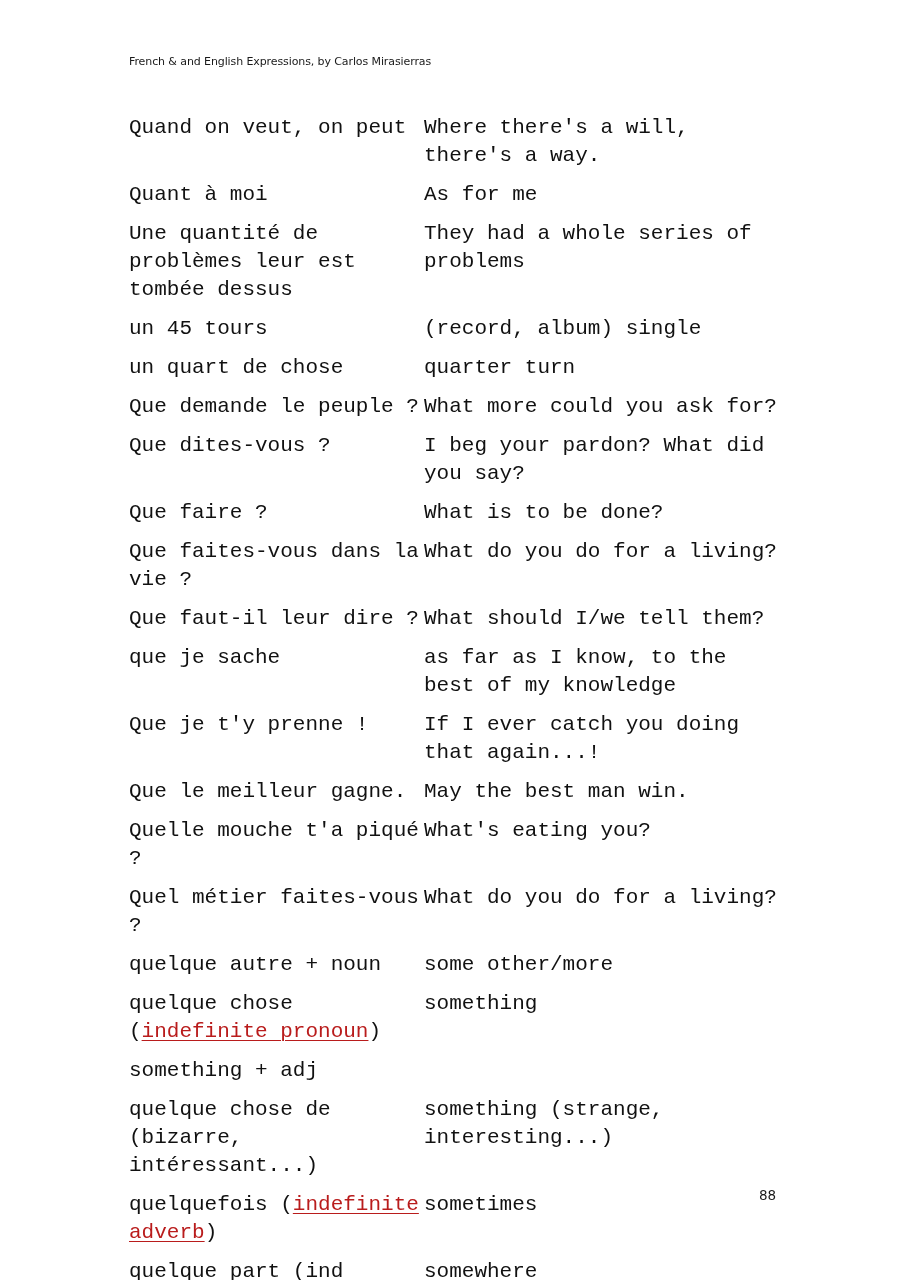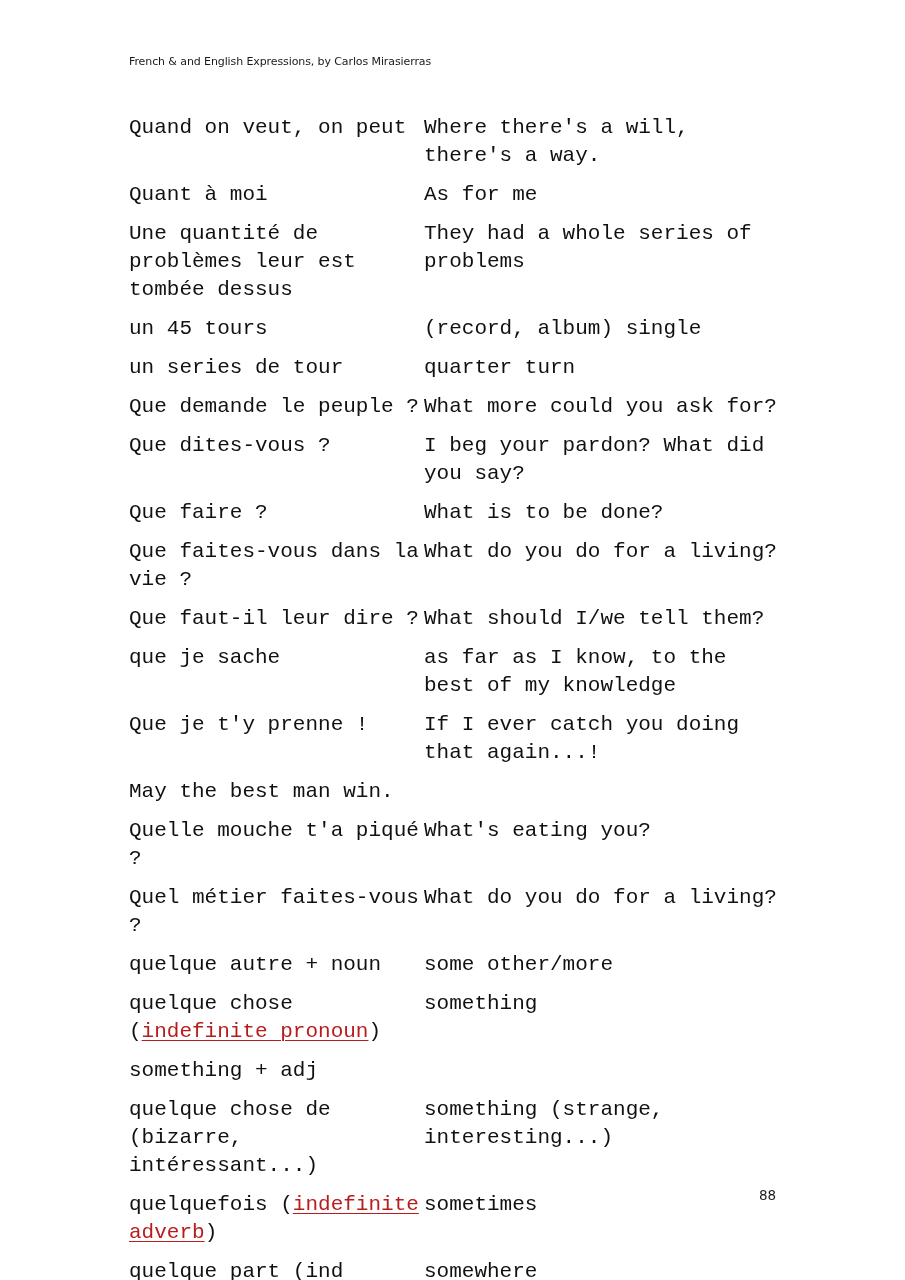--- a/index.html
+++ b/index.html
@@ -39,21 +39,21 @@
     </div>
   <div class="row">
       <div class="fr">Une quantité de problèmes leur est tombée dessus</div>
       <div class="en">They had a whole series of problems</div>
     </div>
   <div class="row">
       <div class="fr">un 45 tours</div>
       <div class="en">(record, album) single</div>
     </div>
   <div class="row">
-      <div class="fr">un series de tour</div>
+      <div class="fr">un quart de chose</div>
       <div class="en">quarter turn</div>
     </div>
   <div class="row">
       <div class="fr">Que demande le peuple ?</div>
       <div class="en">What more could you ask for?</div>
     </div>
   <div class="row">
       <div class="fr">Que dites-vous ?</div>
       <div class="en">I beg your pardon? What did you say?</div>
     </div>
@@ -71,20 +71,21 @@
     </div>
   <div class="row">
       <div class="fr">que je sache</div>
       <div class="en">as far as I know, to the best of my knowledge</div>
     </div>
   <div class="row">
       <div class="fr">Que je t'y prenne !</div>
       <div class="en">If I ever catch you doing that again...!</div>
     </div>
   <div class="row">
+      <div class="fr">Que le meilleur gagne.</div>
       <div class="en">May the best man win.</div>
     </div>
   <div class="row">
       <div class="fr">Quelle mouche t'a piqué ?</div>
       <div class="en">What's eating you?</div>
     </div>
   <div class="row">
       <div class="fr">Quel métier faites-vous ?</div>
       <div class="en">What do you do for a living?</div>
     </div>

